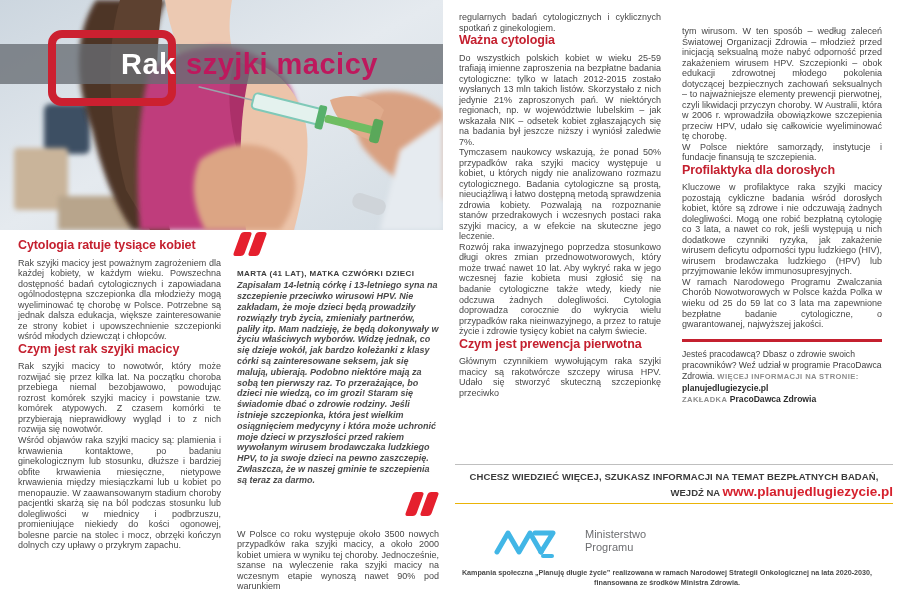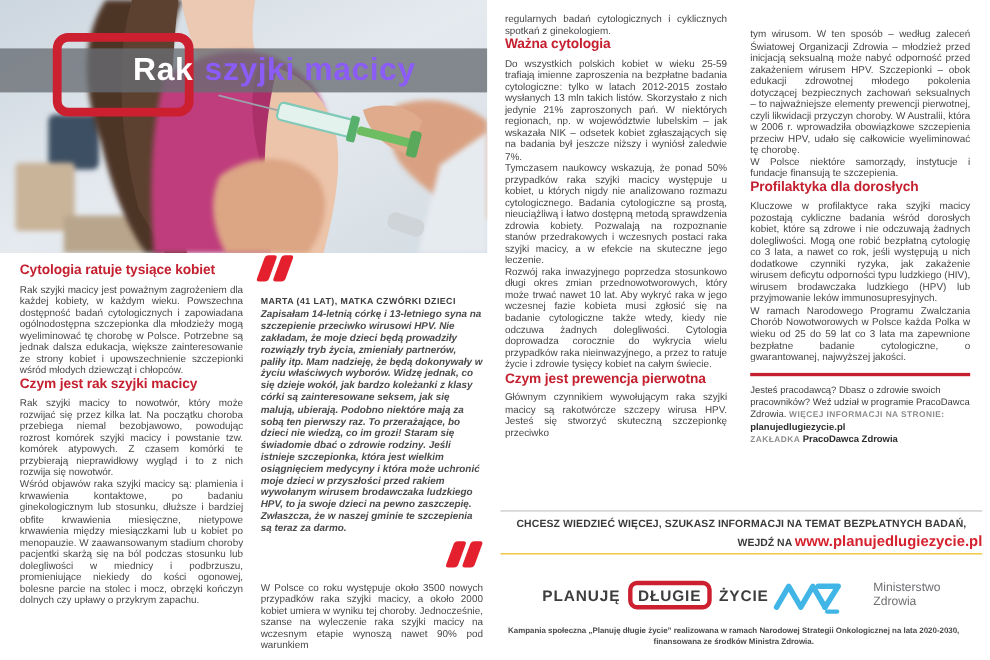--- a/index.html
+++ b/index.html
@@ -6,21 +6,21 @@
   .page{position:relative;width:900px;height:600px;background:#ffffff;overflow:hidden;
         font-family:"Liberation Sans",sans-serif;color:#444;}
   
   .hero{position:absolute;left:0;top:0;width:443px;height:250px;overflow:hidden;}
   .hero svg{display:block;width:443px;height:230px;}
   .title-band{position:absolute;left:0;top:44px;width:443px;height:40px;
               background:rgba(104,109,115,0.78);}
   .title-frame{position:absolute;left:48px;top:30px;width:112px;height:60px;
                border:8px solid #cc2030;border-radius:14px;}
   .title-rak{position:absolute;left:121px;top:48px;font-size:29px;font-weight:bold;color:#fff;letter-spacing:.5px;}
-  .title-rest{position:absolute;left:186px;top:48px;font-size:29px;font-weight:bold;color:#8b5cf6;letter-spacing:.5px;}
+  .title-rest{position:absolute;left:186px;top:48px;font-size:29px;font-weight:bold;color:#be185d;letter-spacing:.5px;}
   
   .col{position:absolute;font-size:9px;line-height:1.17;text-align:justify;color:#474747;}
   .col p{margin:0;}
   h3.red{color:#c4202f;font-size:12.5px;font-weight:bold;margin:0 0 5px 0;text-align:left;letter-spacing:-.1px;}
   .mt{margin-top:13px;}
   #col1{left:18px;top:238px;width:203px;}
   #col2{left:237px;top:230px;width:202px;}
   #col3{left:459px;top:12px;width:202px;}
   #col4{left:682px;top:26px;width:200px;}
   
@@ -123,21 +123,21 @@
     <p class="closing-para">W Polsce co roku występuje około 3500 nowych przypadków raka szyjki macicy, a około 2000 kobiet umiera w wyniku tej choroby. Jednocześnie, szanse na wyleczenie raka szyjki macicy na wczesnym etapie wynoszą nawet 90% pod warunkiem</p>
   </div>
 
   <div class="col" id="col3">
     <p>regularnych badań cytologicznych i cyklicznych spotkań z ginekologiem.</p>
     <h3 class="red mt">Ważna cytologia</h3>
     <p>Do wszystkich polskich kobiet w wieku 25-59 trafiają imienne zaproszenia na bezpłatne badania cytologiczne: tylko w latach 2012-2015 zostało wysłanych 13 mln takich listów. Skorzystało z nich jedynie 21% zaproszonych pań. W niektórych regionach, np. w województwie lubelskim – jak wskazała NIK – odsetek kobiet zgłaszających się na badania był jeszcze niższy i wyniósł zaledwie 7%.</p>
     <p>Tymczasem naukowcy wskazują, że ponad 50% przypadków raka szyjki macicy występuje u kobiet, u których nigdy nie analizowano rozmazu cytologicznego. Badania cytologiczne są prostą, nieuciążliwą i łatwo dostępną metodą sprawdzenia zdrowia kobiety. Pozwalają na rozpoznanie stanów przedrakowych i wczesnych postaci raka szyjki macicy, a w efekcie na skuteczne jego leczenie.</p>
     <p>Rozwój raka inwazyjnego poprzedza stosunkowo długi okres zmian przednowotworowych, który może trwać nawet 10 lat. Aby wykryć raka w jego wczesnej fazie kobieta musi zgłosić się na badanie cytologiczne także wtedy, kiedy nie odczuwa żadnych dolegliwości. Cytologia doprowadza corocznie do wykrycia wielu przypadków raka nieinwazyjnego, a przez to ratuje życie i zdrowie tysięcy kobiet na całym świecie.</p>
     <h3 class="red mt">Czym jest prewencja pierwotna</h3>
-    <p>Głównym czynnikiem wywołującym raka szyjki macicy są rakotwórcze szczepy wirusa HPV. Jesteś się stworzyć skuteczną szczepionkę przeciwko</p>
+    <p>Głównym czynnikiem wywołującym raka szyjki macicy są rakotwórcze szczepy wirusa HPV. Udało się stworzyć skuteczną szczepionkę przeciwko</p>
   </div>
 
   <div class="col" id="col4">
     <p>tym wirusom. W ten sposób – według zaleceń Światowej Organizacji Zdrowia – młodzież przed inicjacją seksualną może nabyć odporność przed zakażeniem wirusem HPV. Szczepionki – obok edukacji zdrowotnej młodego pokolenia dotyczącej bezpiecznych zachowań seksualnych – to najważniejsze elementy prewencji pierwotnej, czyli likwidacji przyczyn choroby. W Australii, która w 2006 r. wprowadziła obowiązkowe szczepienia przeciw HPV, udało się całkowicie wyeliminować tę chorobę.</p>
     <p>W Polsce niektóre samorządy, instytucje i fundacje finansują te szczepienia.</p>
     <h3 class="red mt">Profilaktyka dla dorosłych</h3>
     <p>Kluczowe w profilaktyce raka szyjki macicy pozostają cykliczne badania wśród dorosłych kobiet, które są zdrowe i nie odczuwają żadnych dolegliwości. Mogą one robić bezpłatną cytologię co 3 lata, a nawet co rok, jeśli występują u nich dodatkowe czynniki ryzyka, jak zakażenie wirusem deficytu odporności typu ludzkiego (HIV), wirusem brodawczaka ludzkiego (HPV) lub przyjmowanie leków immunosupresyjnych.</p>
     <p>W ramach Narodowego Programu Zwalczania Chorób Nowotworowych w Polsce każda Polka w wieku od 25 do 59 lat co 3 lata ma zapewnione bezpłatne badanie cytologiczne, o gwarantowanej, najwyższej jakości.</p>
     <div class="red-rule"></div>
     <p class="employer">
@@ -151,34 +151,29 @@
 
   <div class="banner">
     <div class="l1">CHCESZ WIEDZIEĆ WIĘCEJ, SZUKASZ INFORMACJI NA TEMAT BEZPŁATNYCH BADAŃ,</div>
     <div class="l2">
       <span>WEJDŹ NA</span>
       <a class="url" href="#">www.planujedlugiezycie.pl</a>
     </div>
   </div>
 
   <div class="logos">
-    <div class="pdz">
-      <span>PLANUJĘ</span>
-      <span class="boxed">DŁUGIE</span>
-      <span>ŻYCIE</span>
-    </div>
     <div class="ministry">
       <svg width="66" height="36" viewBox="0 0 66 36">
         <polyline points="4,29 15,10 26,29 37,10 48,29" fill="none" stroke="#41b6e6" stroke-width="5" stroke-linecap="round" stroke-linejoin="round"></polyline>
         <path d="M42,10 L60,10 L48,29" fill="none" stroke="#41b6e6" stroke-width="5" stroke-linecap="round" stroke-linejoin="round"></path>
         <line x1="50" y1="33" x2="59" y2="33" stroke="#41b6e6" stroke-width="4" stroke-linecap="round"></line>
       </svg>
       <div class="mz-text">
         <div>Ministerstwo</div>
-        <div>Zdrowia</div>
+        <div>Programu</div>
       </div>
     </div>
   </div>
 
   <div class="footer">
     <div>Kampania społeczna „Planuję długie życie” realizowana w ramach Narodowej Strategii Onkologicznej na lata 2020-2030,</div>
     <div>finansowana ze środków Ministra Zdrowia.</div>
   </div>
 
 </div>

